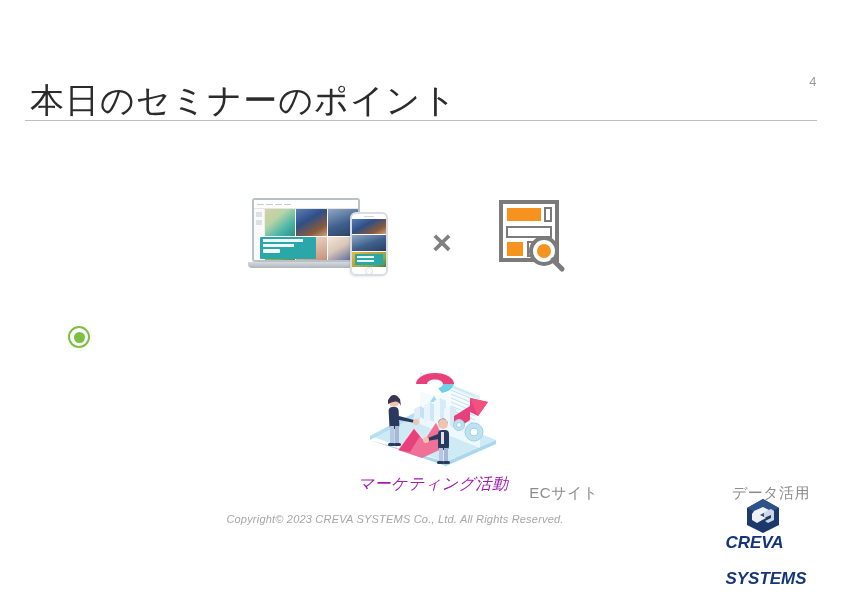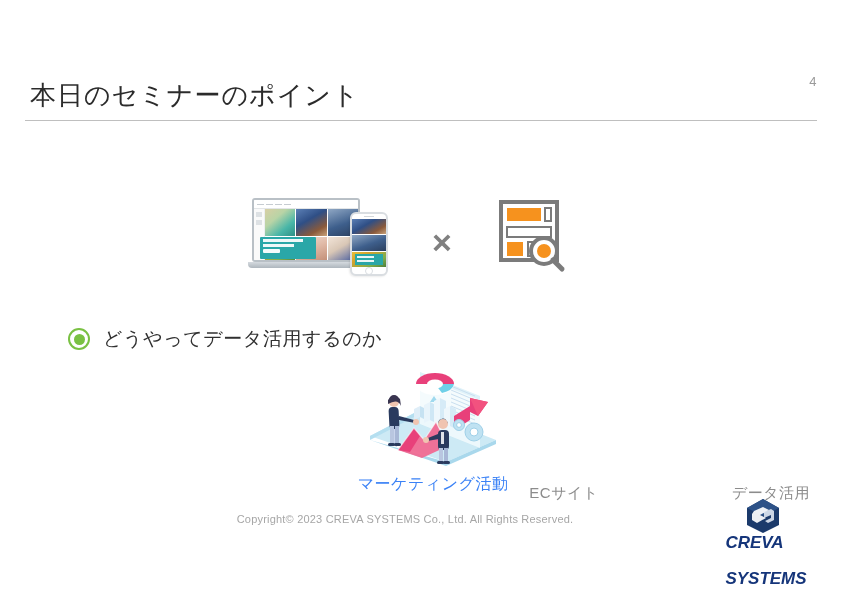--- a/index.html
+++ b/index.html
@@ -27,21 +27,21 @@
     width: 30px;
     text-align: center;
     font-size: 13px;
     color: #9a9a9a;
     letter-spacing: 0.5px;
   }
   .slide-title {
     position: absolute;
     left: 30px;
     top: 78px;
-    font-size: 26px;
+    font-size: 34px;
     color: #2b2b2b;
     letter-spacing: 1px;
     font-weight: 400;
     white-space: nowrap;
   }
   .title-rule {
     position: absolute;
     left: 25px;
     top: 120px;
     width: 792px;
@@ -313,34 +313,36 @@
     width: 150px;
     height: 104px;
   }
   .cap-marketing {
     position: absolute;
     left: 333px;
     top: 474px;
     width: 200px;
     text-align: center;
     font-size: 16px;
-    color: #3b82f6;
+    color: #a21caf;
     letter-spacing: 0.5px;
+    font-style: italic;
   }
 
   
   .copyright {
     position: absolute;
-    left: 16px;
+    left: 6px;
     top: 513px;
     width: 778px;
     text-align: center;
     font-size: 11px;
     color: #a6a6a6;
     letter-spacing: 0.2px;
+    font-style: italic;
   }
   .logo {
     position: absolute;
     left: 694px;
     top: 498px;
     width: 138px;
     height: 38px;
     display: flex;
     align-items: center;
     flex-direction: column;
@@ -437,21 +439,20 @@
     </div>
 
     <div class="fig-caption cap-ec">ECサイト</div>
     <div class="fig-caption cap-data">データ活用</div>
   </div>
 
   <div class="bullet-row second">
     <span class="bullet-marker">
         <i></i>
       </span>
-    <span class="bullet-text">どうやってデータ活用するのか</span>
   </div>
 
   <div class="marketing-figure">
     <svg viewBox="0 0 150 104" width="150" height="104" xmlns="http://www.w3.org/2000/svg">
 
       <polygon points="12,74 62,48 138,78 88,100" fill="#cdeaf5"></polygon>
       <polygon points="12,74 62,48 62,52 12,78" fill="#b5dff0"></polygon>
       <polygon points="12,78 88,104 138,82 138,78 88,100" fill="#a9d8ec"></polygon>
 
       <polygon points="62,10 122,34 122,86 62,62" fill="#f2fafd" opacity="0.85"></polygon>

